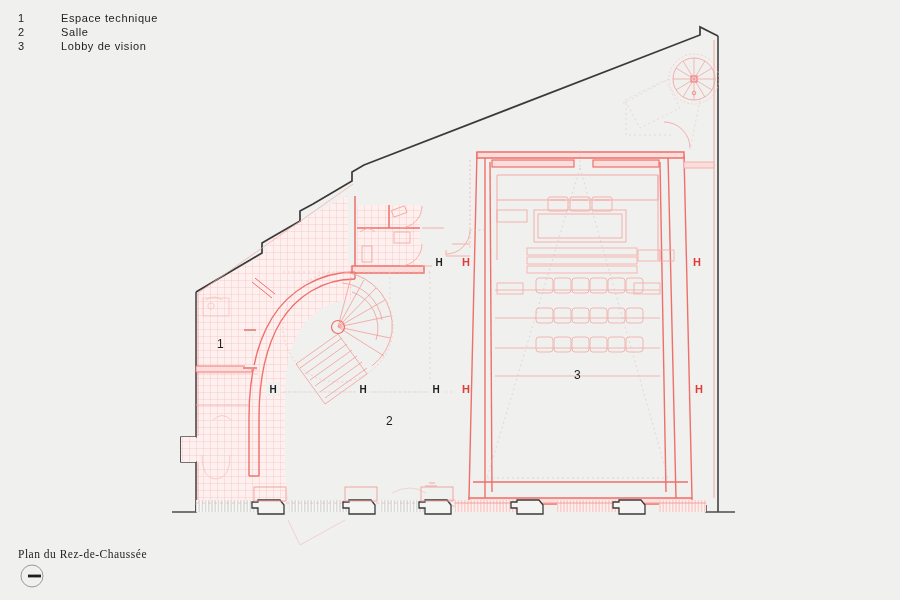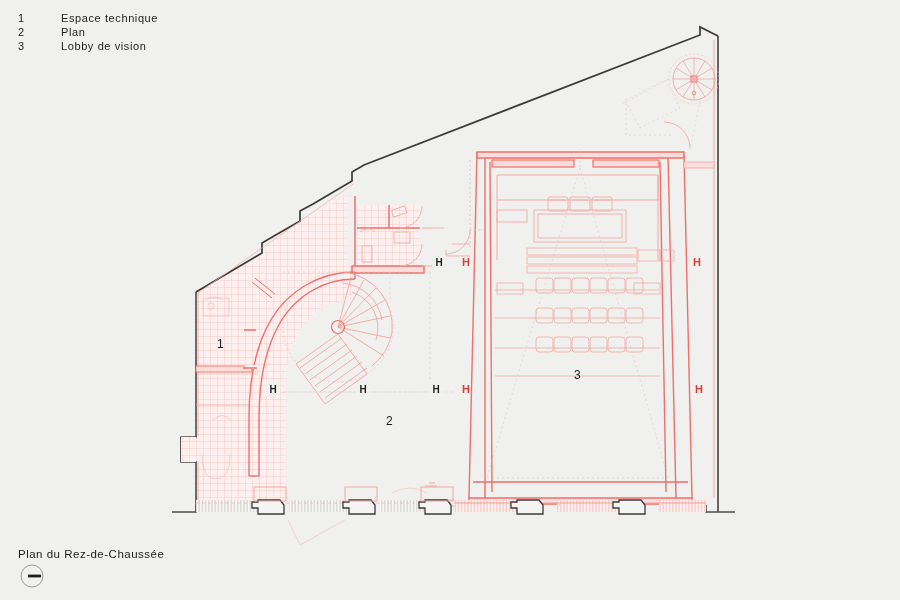--- a/index.html
+++ b/index.html
@@ -10,21 +10,21 @@
     overflow:hidden;
     position:relative;
   }
   #sheet{position:absolute;inset:0;width:900px;height:600px;}
 
   .legend{position:absolute;left:18px;top:12px;}
   .legend-row{display:flex;align-items:baseline;height:14px;}
   .legend-num{width:24px;font-size:11px;color:#1d1d1d;letter-spacing:.2px;}
   .legend-label{font-size:11px;color:#1d1d1d;letter-spacing:.6px;padding-left:19px;}
 
-  .caption{position:absolute;left:18px;top:548px;font-size:11.5px;color:#1d1d1d;letter-spacing:.5px;}
+  .caption{position:absolute;left:18px;top:548px;font-size:11.5px;color:#1d1d1d;letter-spacing:.5px;font-family:Liberation Serif, serif;}
   .northmark{position:absolute;left:19px;top:563px;width:26px;height:26px;}
 
   .roomlabel{position:absolute;font-size:12px;color:#1d1d1d;}
 
   svg{display:block;}
   text{font-family:"Liberation Sans", sans-serif;}
 </style>
 </head>
 <body>
 
@@ -352,21 +352,21 @@
   </g>
 </svg>
 
 <div class="legend">
   <div class="legend-row">
     <span class="legend-num">1</span>
     <span class="legend-label">Espace  technique</span>
   </div>
   <div class="legend-row">
     <span class="legend-num">2</span>
-    <span class="legend-label">Plan</span>
+    <span class="legend-label">Salle</span>
   </div>
   <div class="legend-row">
     <span class="legend-num">3</span>
     <span class="legend-label">Lobby  de  vision</span>
   </div>
 </div>
 
 <div class="roomlabel" style="left:217px;top:337px;">1</div>
 <div class="roomlabel" style="left:386px;top:414px;">2</div>
 <div class="roomlabel" style="left:574px;top:368px;">3</div>

